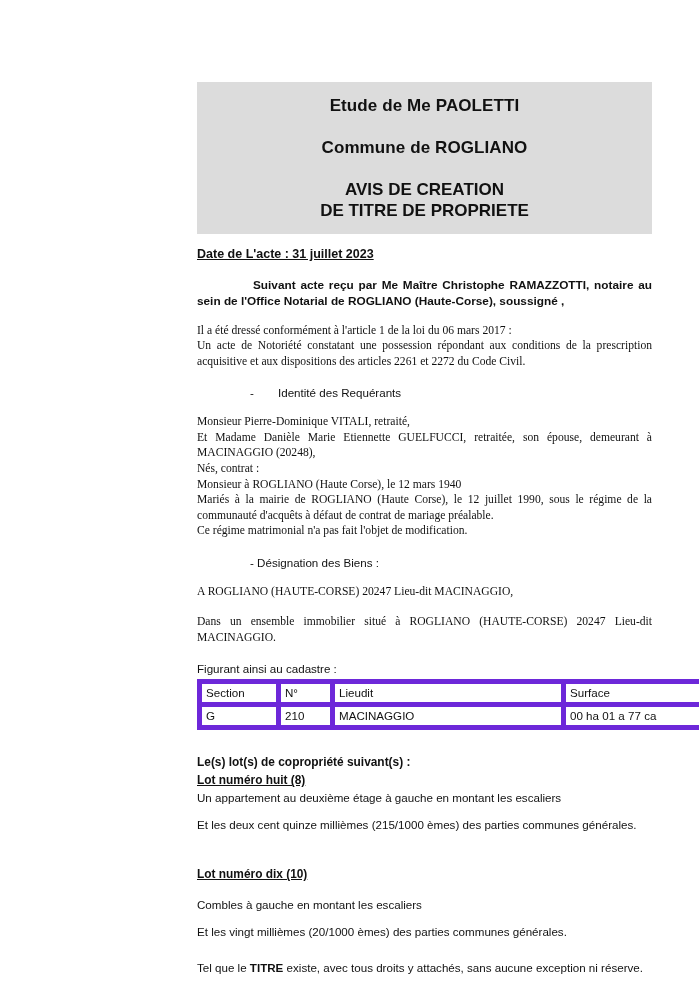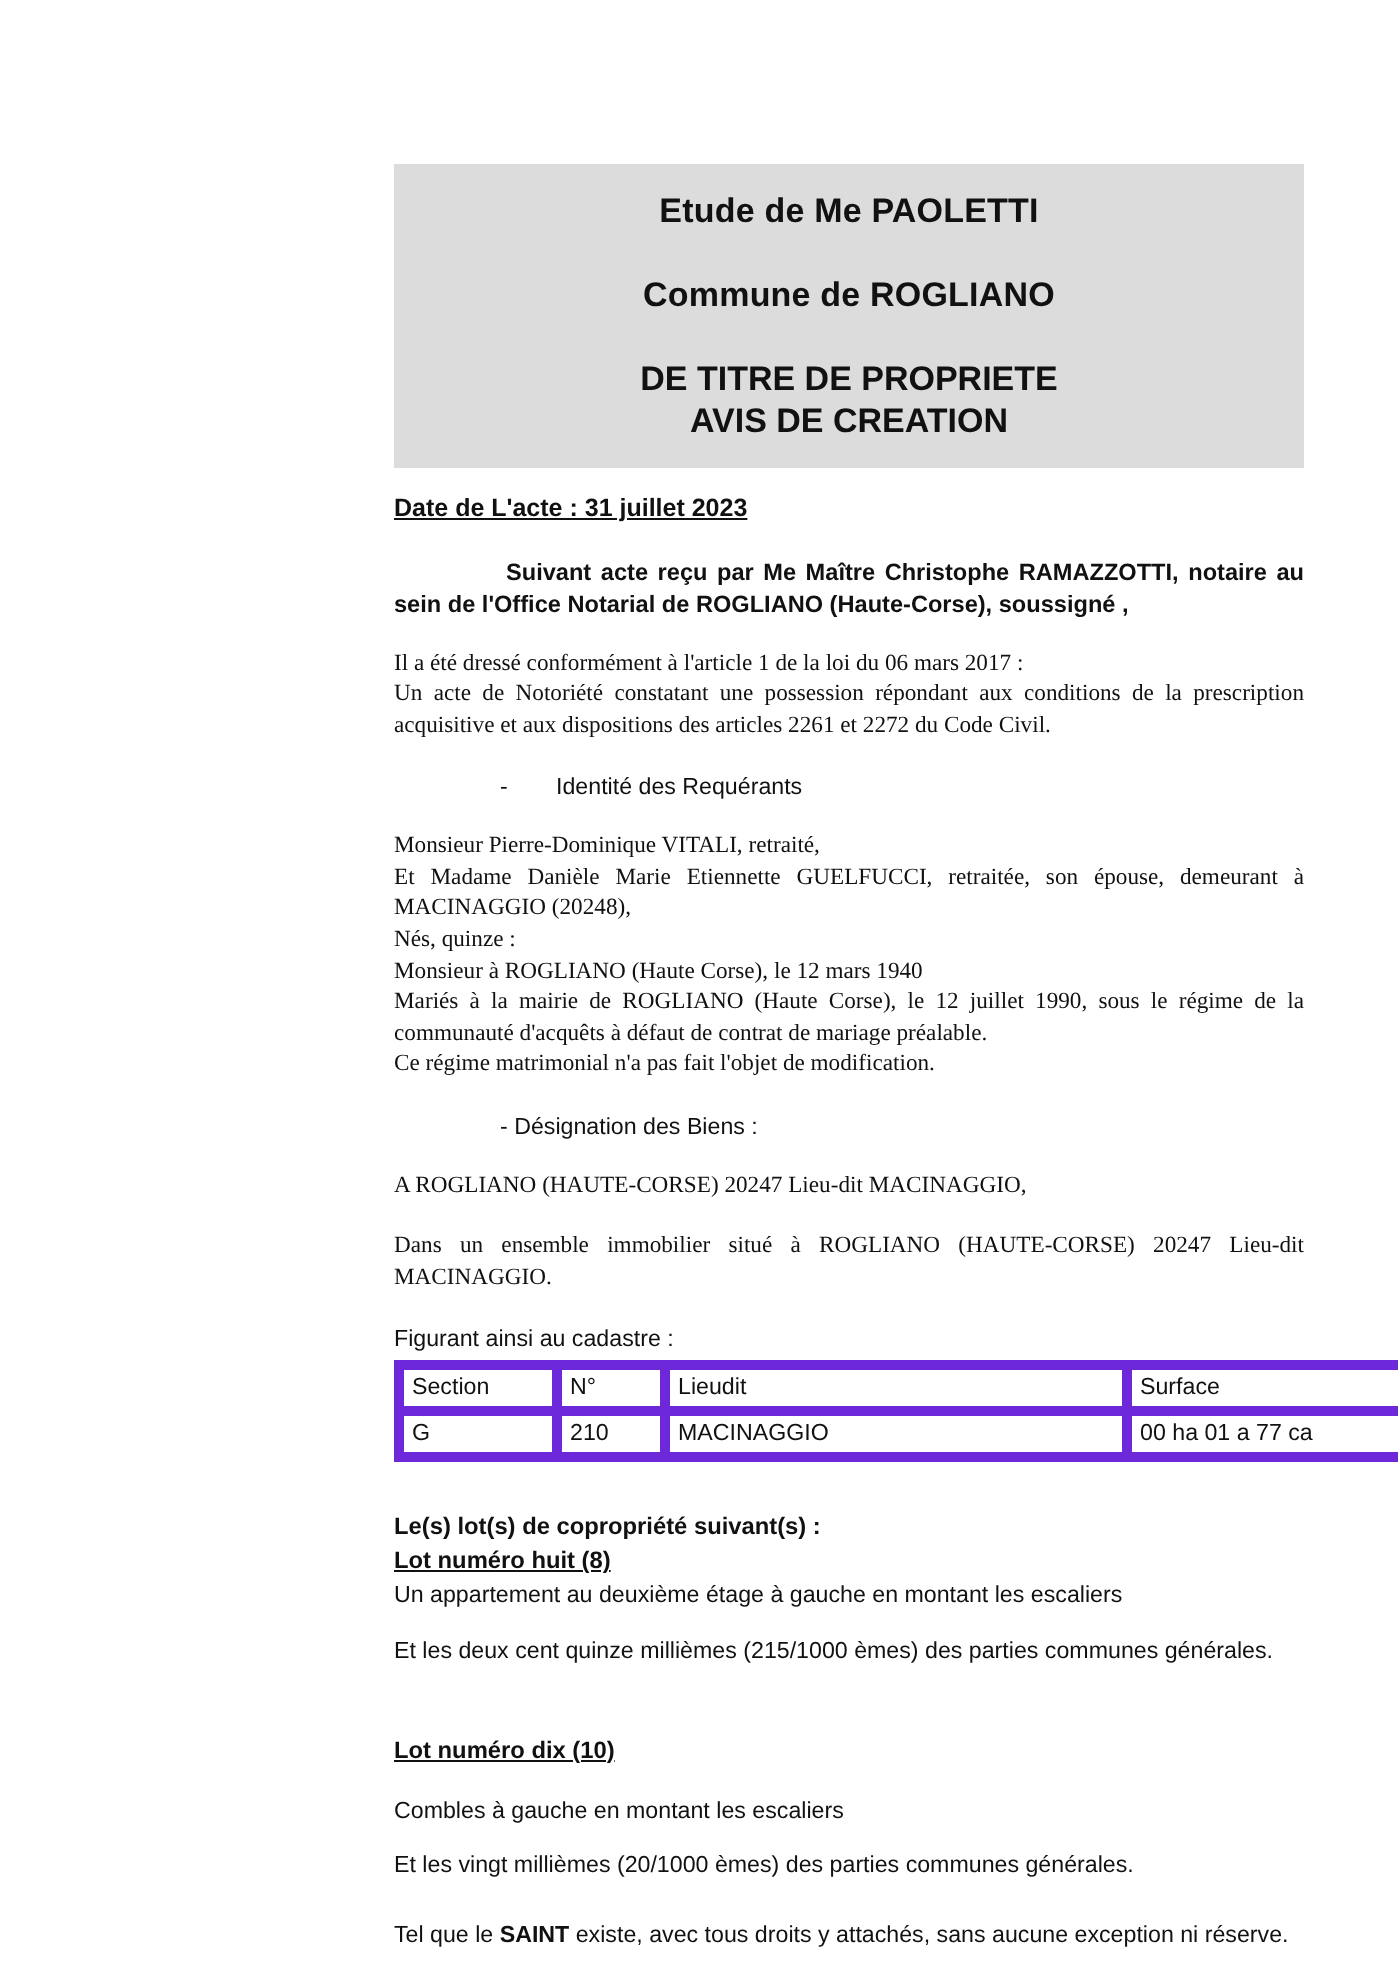--- a/index.html
+++ b/index.html
@@ -149,43 +149,43 @@
 <body>
 
 <div class="page">
   <div class="content">
 
     <div class="title-banner">
       <div class="line">Etude de Me PAOLETTI</div>
       <div class="gap-1"></div>
       <div class="line">Commune de ROGLIANO</div>
       <div class="gap-2"></div>
+      <div class="sub">AVIS DE CREATION</div>
       <div class="sub">DE TITRE DE PROPRIETE</div>
-      <div class="sub">AVIS DE CREATION</div>
     </div>
 
     <div>
       <span class="date-line">Date de L'acte : 31 juillet 2023</span>
     </div>
 
     <p class="bold-para">Suivant acte reçu par Me Maître Christophe RAMAZZOTTI, notaire au sein de l'Office Notarial de ROGLIANO (Haute-Corse), soussigné ,</p>
 
     <div class="blk">
       <p class="p">Il a été dressé conformément à l'article 1 de la loi du 06 mars 2017 :</p>
       <p class="p justified">Un acte de Notoriété constatant une possession répondant aux conditions de la prescription acquisitive et aux dispositions des articles 2261 et 2272 du Code Civil.</p>
     </div>
 
     <div class="indent-dash">
       <span class="dsh">-</span><span>Identité des Requérants</span>
     </div>
 
     <div class="blk">
       <p class="p">Monsieur Pierre-Dominique VITALI, retraité,</p>
       <p class="p justified">Et Madame Danièle Marie Etiennette GUELFUCCI, retraitée, son épouse, demeurant à MACINAGGIO (20248),</p>
-      <p class="p">Nés, quinze :</p>
+      <p class="p">Nés, contrat :</p>
       <p class="p">Monsieur à ROGLIANO (Haute Corse), le 12 mars 1940</p>
       <p class="p justified">Mariés à la mairie de ROGLIANO (Haute Corse), le 12 juillet 1990, sous le régime de la communauté d'acquêts à défaut de contrat de mariage préalable.</p>
       <p class="p">Ce régime matrimonial n'a pas fait l'objet de modification.</p>
     </div>
 
     <div class="indent-dash2">- Désignation des Biens :</div>
 
     <div class="blk">
       <p class="p">A ROGLIANO (HAUTE-CORSE) 20247 Lieu-dit MACINAGGIO,</p>
     </div>
@@ -220,17 +220,17 @@
       <p class="lot-body">Et les deux cent quinze millièmes (215/1000 èmes) des parties communes générales.</p>
     </div>
 
     <div>
       <div><span class="lot-title spaced">Lot numéro dix  (10)</span></div>
       <p class="lot-body" style="margin-top:14px;">Combles à gauche en montant les escaliers</p>
       <p class="lot-body">Et les vingt millièmes (20/1000 èmes) des parties communes générales.</p>
     </div>
 
     <div class="final-line nowrapline">
-      <span>Tel que le </span><b>SAINT</b><span> existe, avec tous droits y attachés, sans aucune exception ni réserve.</span>
+      <span>Tel que le </span><b>TITRE</b><span> existe, avec tous droits y attachés, sans aucune exception ni réserve.</span>
     </div>
 
   </div>
 </div>
 
 </body></html>

